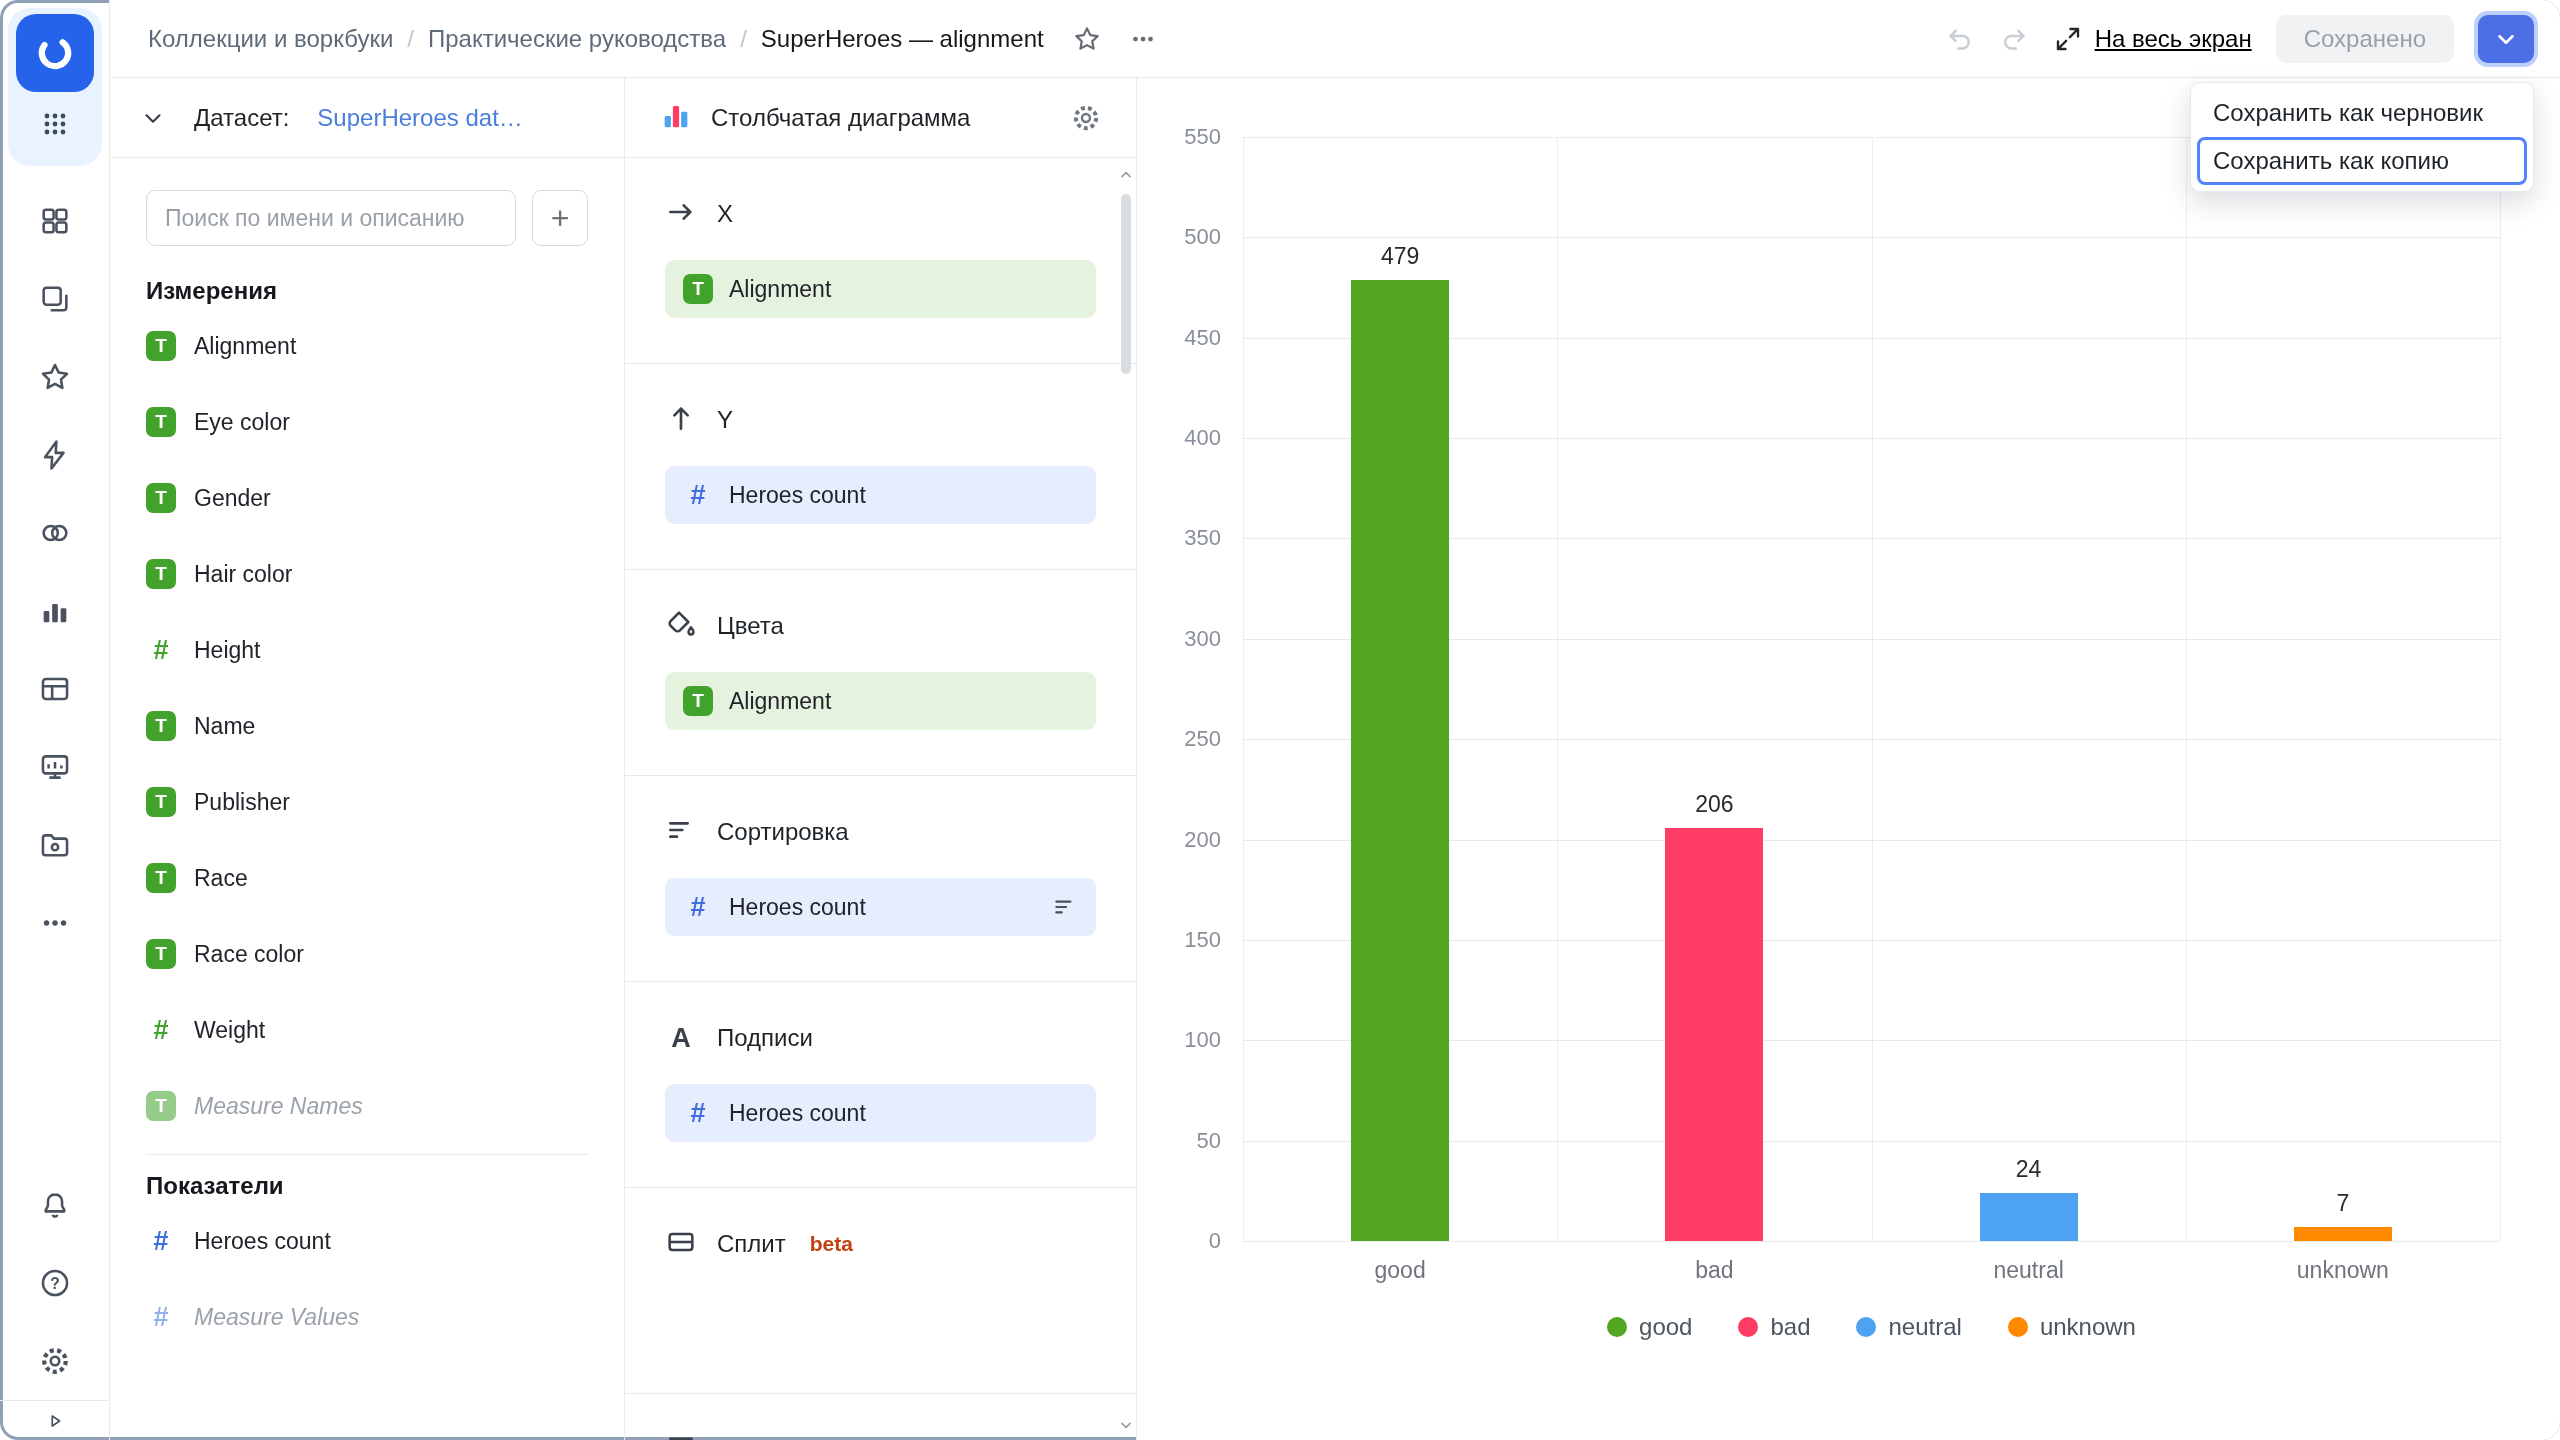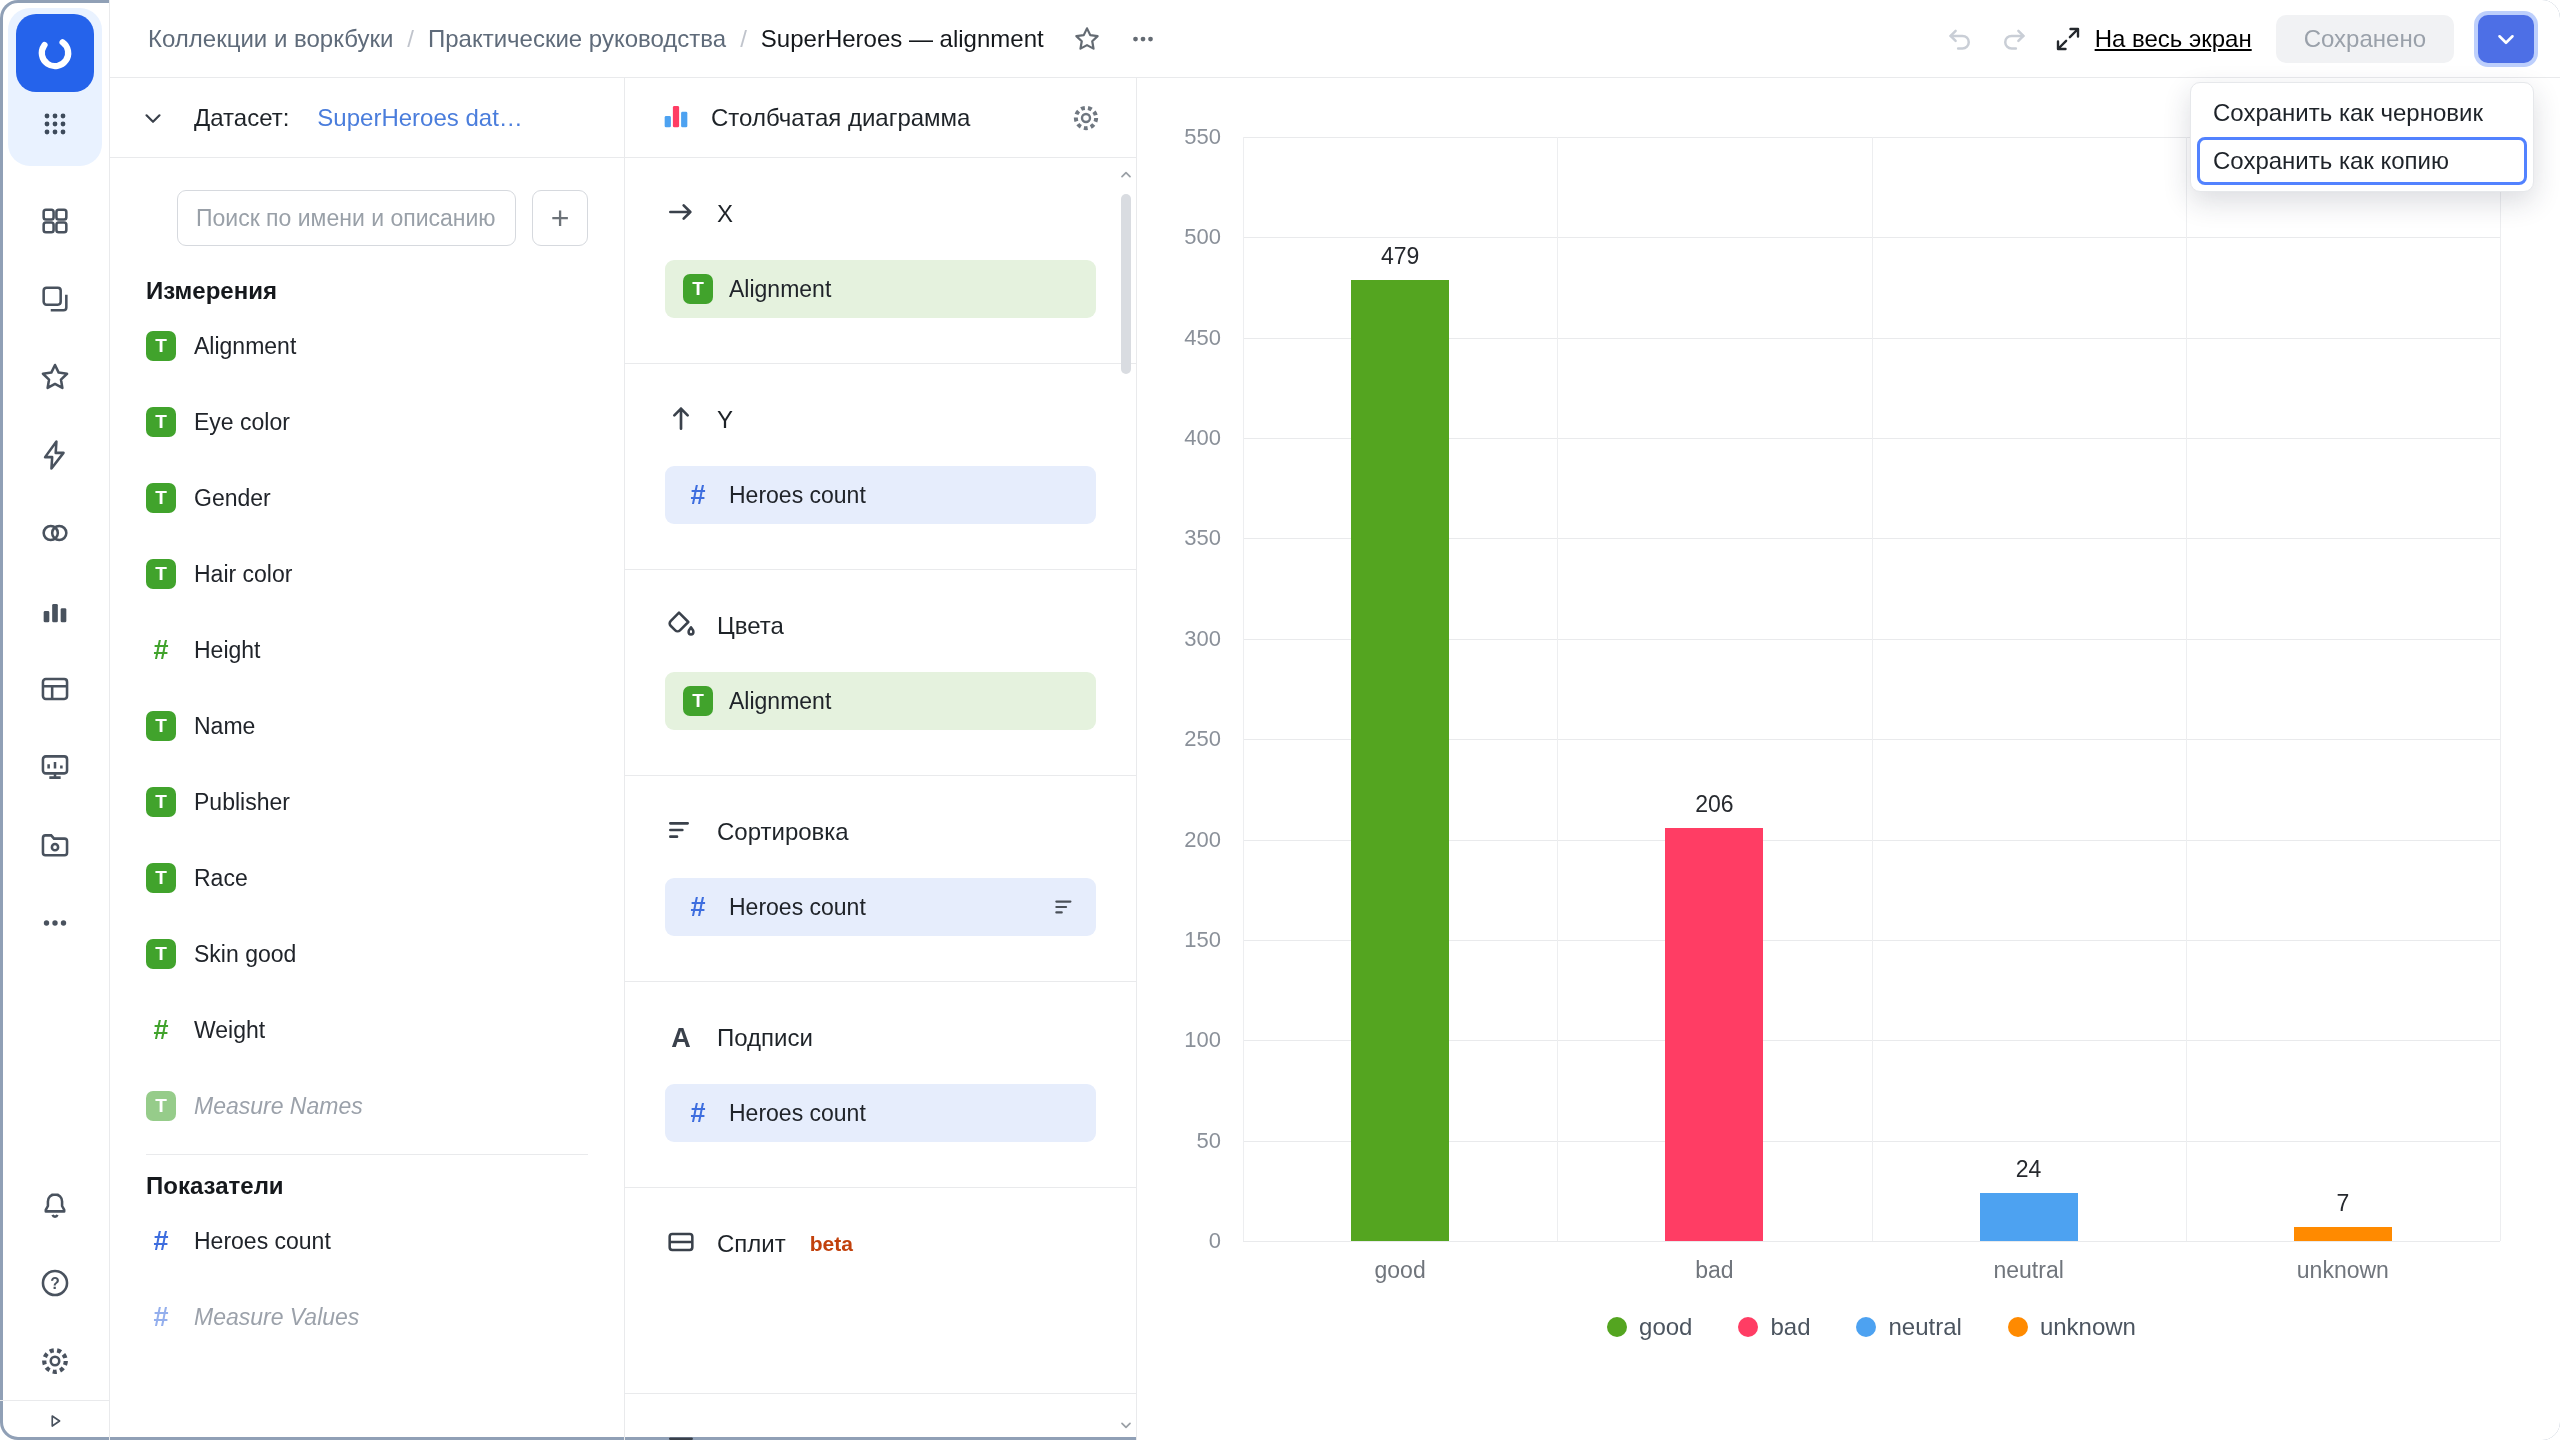--- a/index.html
+++ b/index.html
@@ -61,21 +61,21 @@
     flex-direction:column; overflow:hidden; }
   .ds-head { height:80px; flex:0 0 80px; border-bottom:1px solid #E9EAEC; display:flex;
     align-items:center; gap:28px; padding:0 30px; }
   .ds-head .chev { color:#3A414B; display:flex; }
   .ds-label { font-size:24px; color:#1E2328; }
   .ds-link { font-size:24px; color:#4A7DDC; cursor:pointer; white-space:nowrap;
     overflow:hidden; text-overflow:ellipsis; }
   .ds-body { padding:32px 36px 0; }
   .search-row { display:flex; gap:16px; }
   .search-input { flex:1; height:56px; border:1px solid #D6D9DE; border-radius:9px;
-    font-size:23px; padding:0 18px; color:#1E2328; font-family:inherit;margin-left:31px; }
+    font-size:23px; padding:0 18px; color:#1E2328; font-family:inherit; }
   .search-input::placeholder { color:#99A0A8; }
   .btn-plus { width:56px; height:56px; border:1px solid #D6D9DE; background:#fff;
     border-radius:9px; font-size:32px; color:#6C7278; line-height:1; }
   .group-title { margin-top:28px; font-size:24px; font-weight:700; color:#15181C; height:34px;
     display:flex; align-items:center; }
   .field-row { height:76px; display:flex; align-items:center; gap:18px; cursor:grab; }
   .field-label { font-size:23px; color:#20242A; }
   .field-row.dim .field-label { color:#9BA1AA; font-style:italic; }
   .field-row.dim .icon-T, .field-row.dim .icon-hash { opacity:.55; }
   .icon-T { width:30px; height:30px; border-radius:7px; background:#41A32C; color:#fff;
@@ -353,21 +353,21 @@
               <div class="field-row">
                 <span class="icon-T">T</span>
                 <span class="field-label">Publisher</span>
               </div>
               <div class="field-row">
                 <span class="icon-T">T</span>
                 <span class="field-label">Race</span>
               </div>
               <div class="field-row">
                 <span class="icon-T">T</span>
-                <span class="field-label">Skin good</span>
+                <span class="field-label">Race color</span>
               </div>
               <div class="field-row">
                 <span class="icon-hash green">#</span>
                 <span class="field-label">Weight</span>
               </div>
               <div class="field-row dim">
                 <span class="icon-T">T</span>
                 <span class="field-label">Measure Names</span>
               </div>
             </div>

